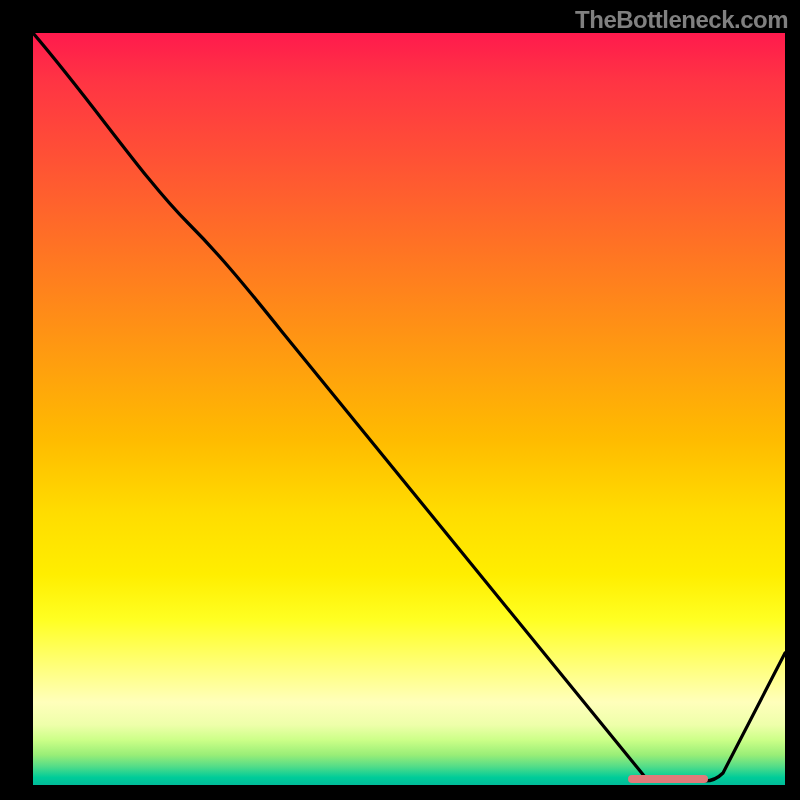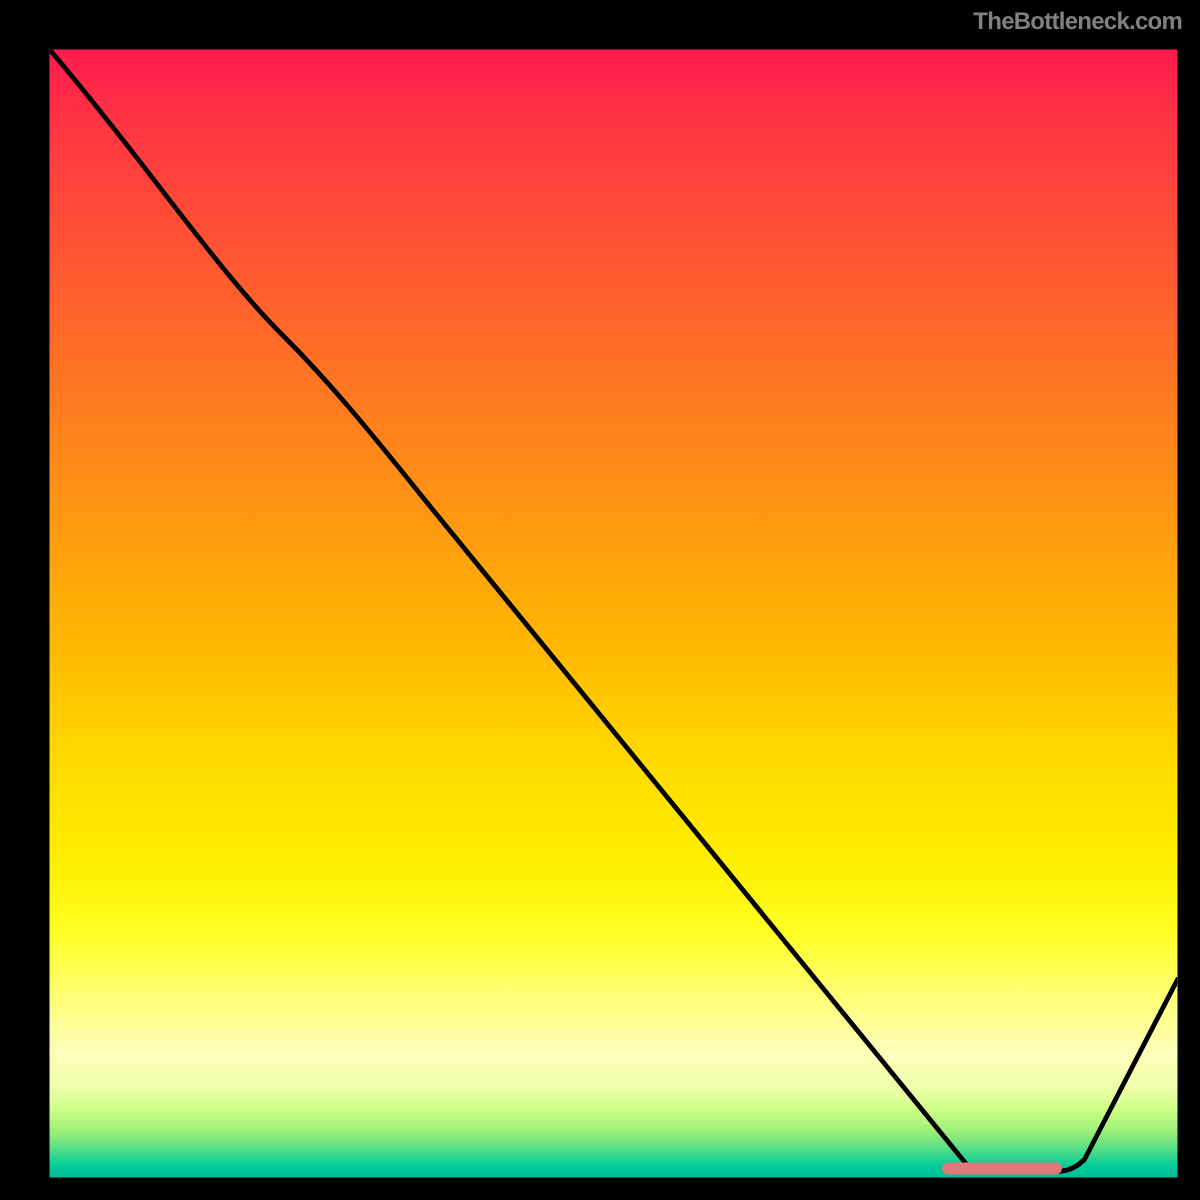--- a/index.html
+++ b/index.html
@@ -41,21 +41,21 @@
       #00cc99 99%,
       #00bb99 100%
     );
   }
   .watermark {
     position: absolute;
     top: 6px;
     right: 12px;
     color: #808080;
     font-family: Arial, Helvetica, sans-serif;
-    font-size: 16px;
+    font-size: 24px;
     font-weight: bold;
     letter-spacing: -0.5px;
   }
   svg.overlay {
     position: absolute;
     left: 33px;
     top: 33px;
     width: 752px;
     height: 752px;
     pointer-events: none;

